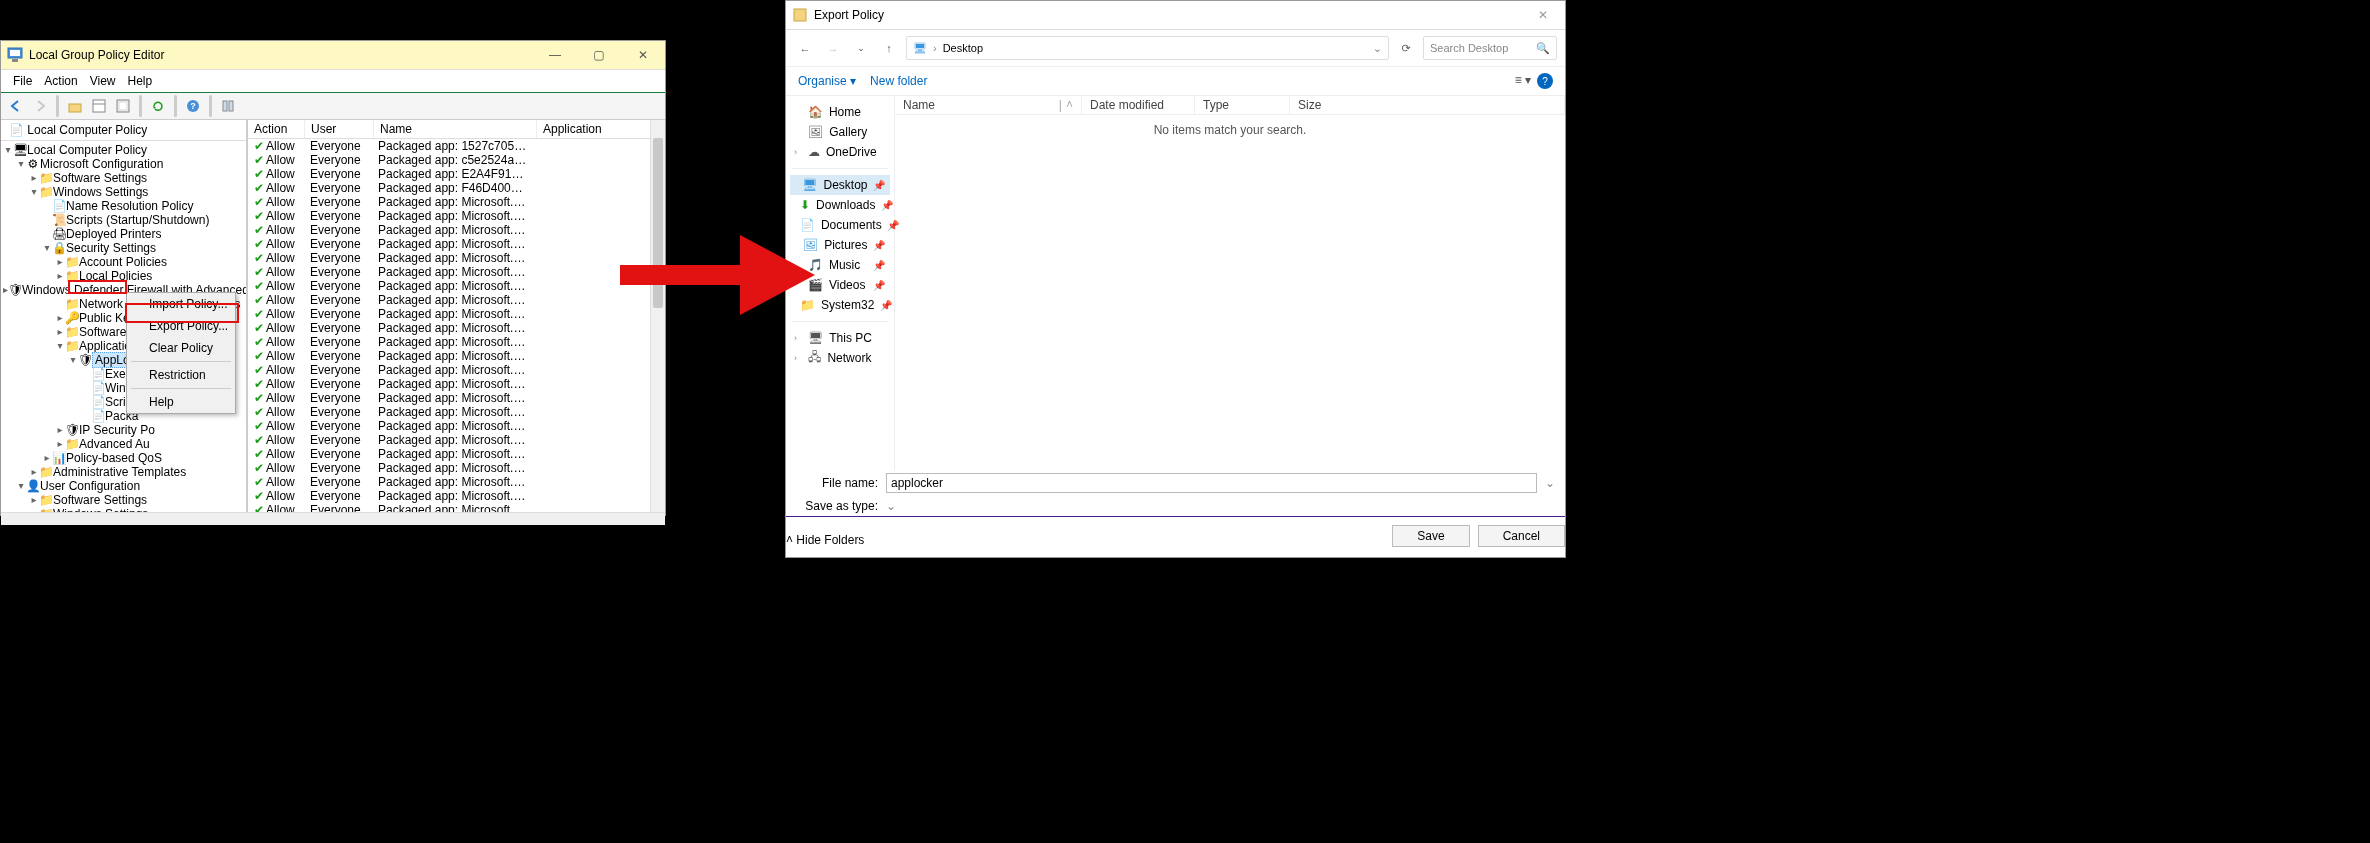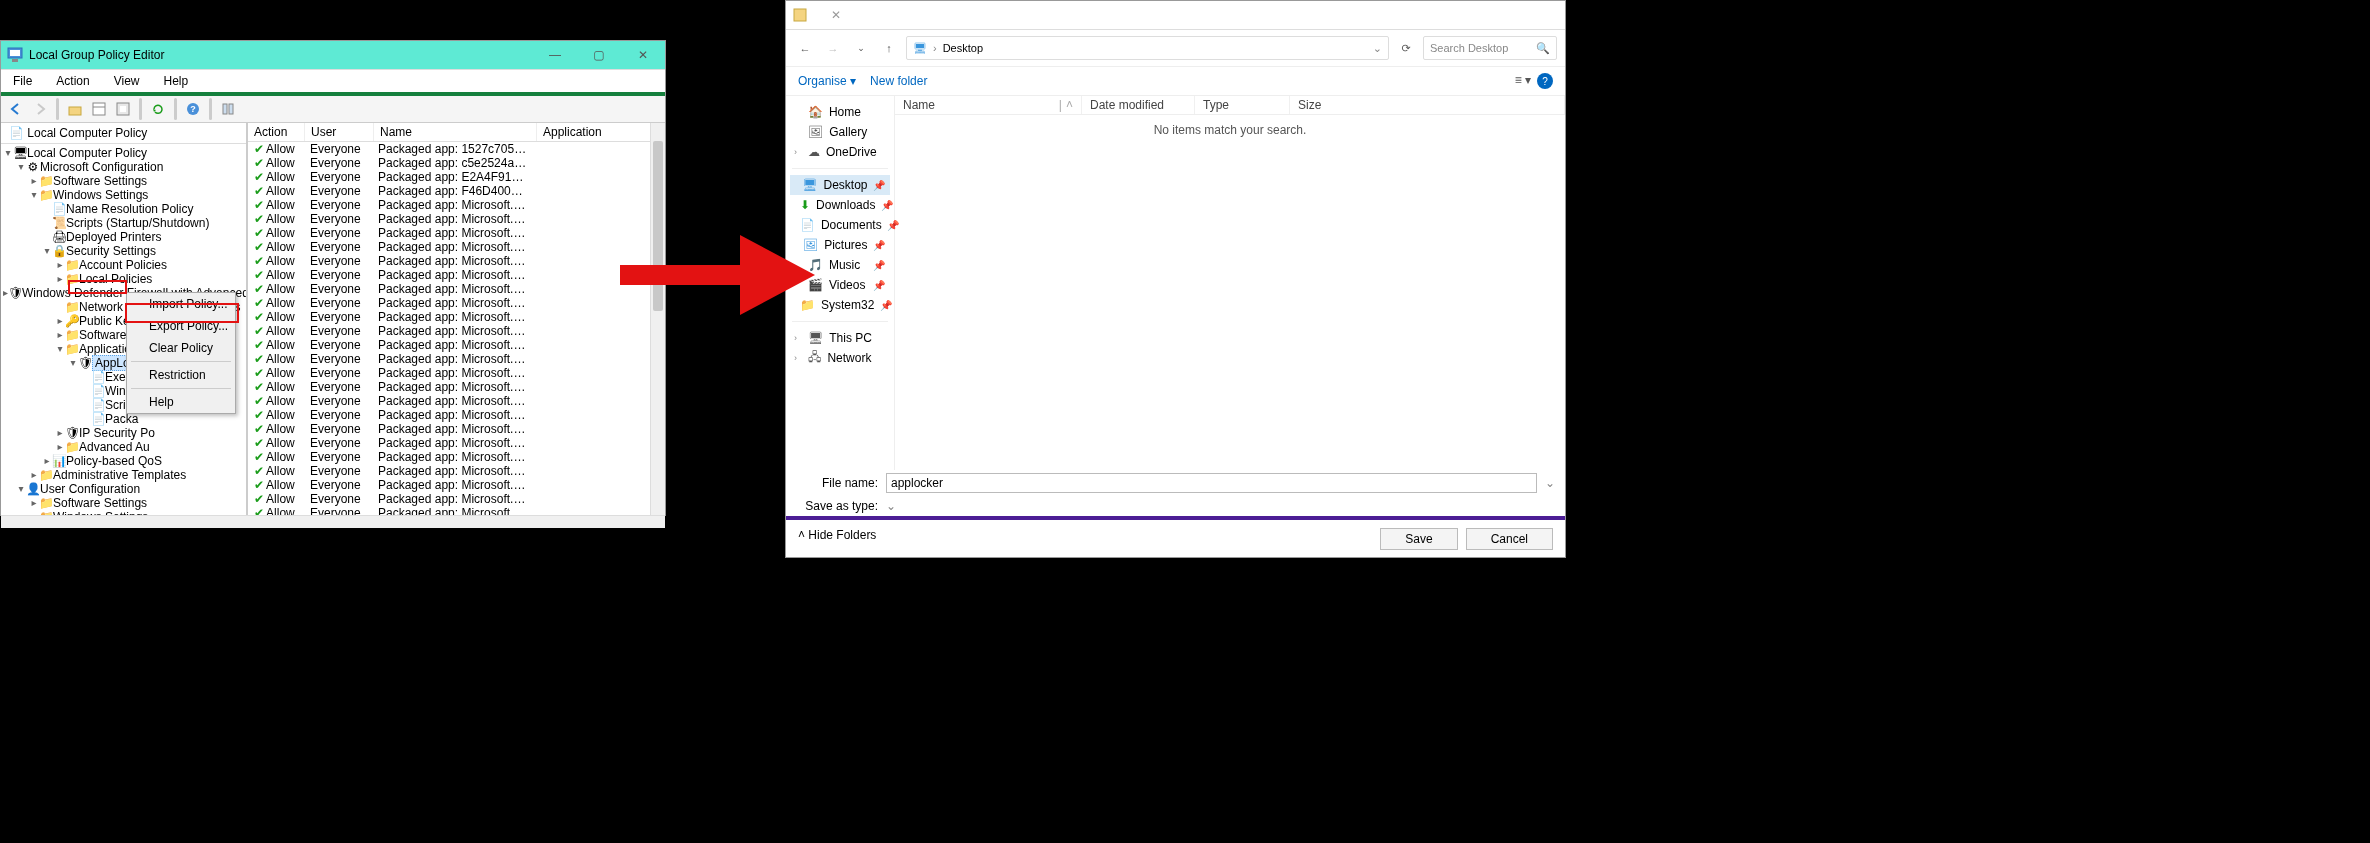--- a/index.html
+++ b/index.html
@@ -1,22 +1,22 @@
 <!DOCTYPE html>
 <html><head>
 <meta charset="utf-8">
 <style>
 html,body{margin:0;padding:0;background:#000;font-family:"Segoe UI",Tahoma,sans-serif;font-size:11px;color:#000;width:2370px;height:843px;overflow:hidden}
 .window{position:absolute;background:#fff;border:1px solid #999;box-shadow:0 0 8px rgba(0,0,0,.3)}
-.titlebar{display:flex;align-items:center;height:28px;background:#5eead4;border-bottom:1px solid #ddd}
+.titlebar{display:flex;align-items:center;height:28px;background:#fef9c3;border-bottom:1px solid #ddd}
 .titlebar .icon{width:16px;height:16px;margin:0 6px}
 .titlebar .title{flex:1;font-size:12px}
 .winctrl{display:flex}
 .winctrl div{width:44px;height:28px;display:flex;align-items:center;justify-content:center;font-size:12px;color:#555}
-.menubar{display:flex;gap:12px;padding:2px 6px;border-bottom:4px solid #15803d;font-size:12px}
+.menubar{display:flex;gap:0;padding:2px 6px;border-bottom:1px solid #15803d;font-size:12px}
 .menubar span{padding:2px 6px}
 .toolbar{display:flex;align-items:center;gap:2px;padding:2px 4px;border-bottom:1px solid #ccc;height:22px;background:#f5f5f5}
 .tbtn{width:20px;height:20px;display:flex;align-items:center;justify-content:center;border:1px solid transparent;border-radius:2px}
 .tbtn.sep{width:1px;background:#ccc;margin:0 3px}
 .body1{display:flex;height:calc(100% - 82px)}
 .treewrap{width:245px;border-right:1px solid #ccc;overflow:hidden;position:relative}
 .treehead{padding:2px 6px;border-bottom:1px solid #ddd;background:#fff;font-size:12px;height:16px;display:flex;align-items:center}
 .tree{font-size:12px;line-height:14px;padding:2px 0;white-space:nowrap}
 .tree .row{display:flex;align-items:center;height:14px;padding:0 2px}
 .tree .exp{width:10px;text-align:center;color:#666;cursor:pointer;font-size:10px}
@@ -51,21 +51,21 @@
 .navpane .ni{display:flex;align-items:center;height:20px;gap:6px;padding:0 4px}
 .navpane .ni.sel{background:#d9eaf7}
 .navpane hr{border:none;border-top:1px solid #eee;margin:6px 2px}
 .filepane{flex:1;display:flex;flex-direction:column}
 .fh{display:flex;border-bottom:1px solid #eee;font-size:12px;height:18px}
 .fh div{padding:2px 8px;border-right:1px solid #f0f0f0;color:#444}
 .empty{flex:1;display:flex;justify-content:center;padding-top:8px;color:#555;font-size:12px}
 .fieldrow{display:flex;align-items:center;padding:3px 10px;gap:8px;font-size:12px}
 .fieldrow label{width:82px;text-align:right}
 .fieldrow .inp{flex:1;border:1px solid #bbb;height:18px;padding:0 4px;font-size:12px}
-.footer2{display:flex;align-items:flex-start;padding:8px 12px;border-top:4px solid #4c1d95;font-size:12px}
+.footer2{display:flex;align-items:flex-end;padding:8px 0;border-top:1px solid #4c1d95;font-size:12px}
 .footer2 .btn{border:1px solid #bbb;background:#f4f4f4;padding:3px 24px;margin-left:8px;font-size:12px}
 .pin{color:#bbb;font-size:10px;margin-left:auto}
 svg{display:block}
 .scroll-vert{position:absolute;right:0;top:0;bottom:0;width:14px;background:#f0f0f0;border-left:1px solid #ddd}
 .scroll-vert .thumb{position:absolute;left:2px;right:2px;background:#c8c8c8;border-radius:2px}
 .statusbar{height:12px;border-top:1px solid #ddd;background:#f0f0f0}
 </style>
 </head>
 <body>
 
@@ -565,20 +565,21 @@
   </svg>
 </div>
 
 <div class="window win2">
   <div class="titlebar">
     <span class="icon">
       <svg viewBox="0 0 16 16" width="16" height="16">
           <rect x="2" y="2" width="12" height="12" fill="#f4d481" stroke="#c8a840"></rect>
         </svg>
     </span>
+    <span class="title">Export Policy</span>
     <div class="winctrl">
       <div style="opacity:.6">✕</div>
     </div>
   </div>
 
   <div class="nav2">
     <div class="nbtn">←</div>
     <div class="nbtn" style="opacity:.4">→</div>
     <div class="nbtn" style="font-size:9px">⌄</div>
     <div class="nbtn">↑</div>

